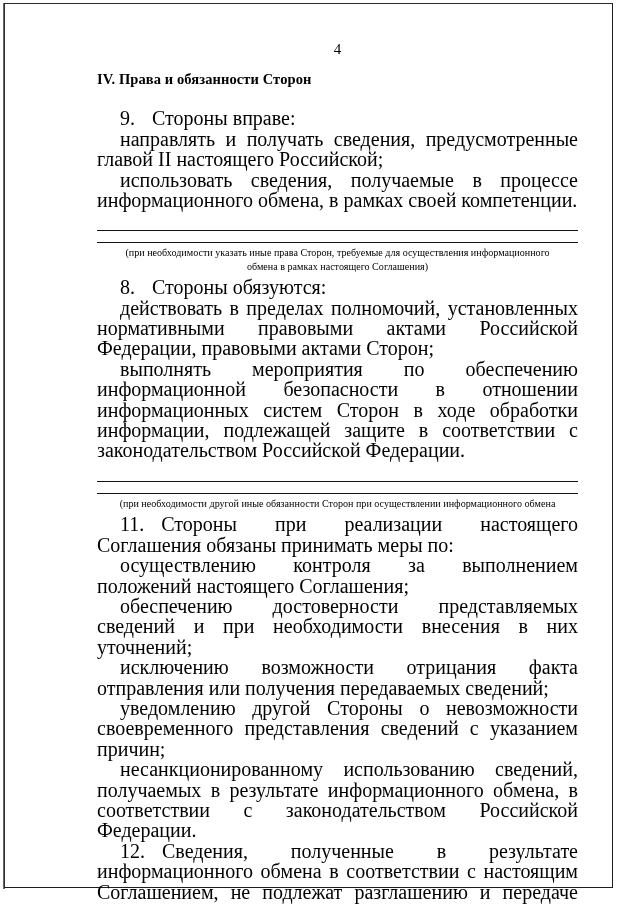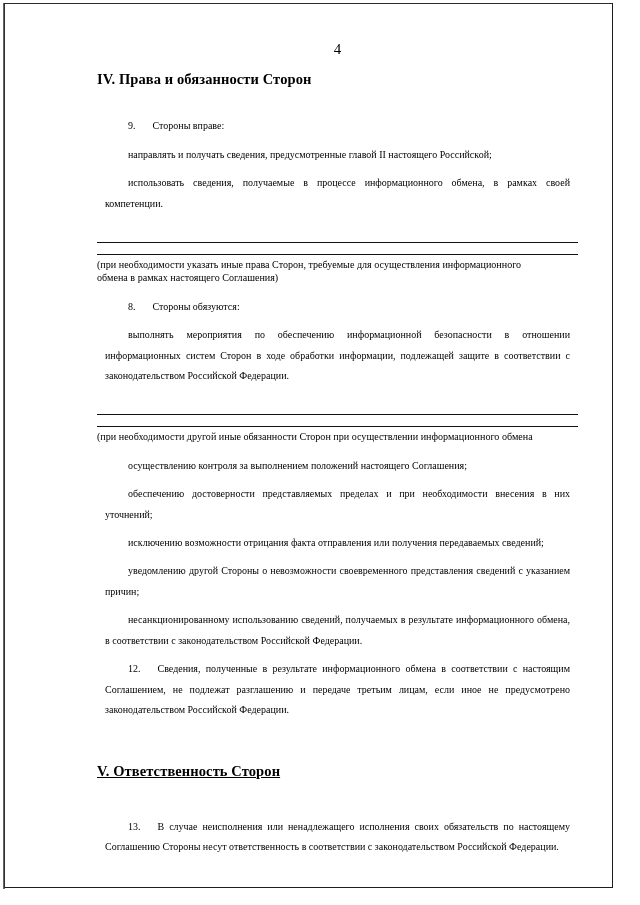--- a/index.html
+++ b/index.html
@@ -58,23 +58,23 @@
     font-weight: bold;
     margin: 14px 0 0 0;
     line-height: 1.2;
     letter-spacing: .1px;
   }
   h2.section-heading.v-heading {
     margin-top: 15px;
     text-decoration: underline;
   }
   p.para {
-    font-size: 10px;
+    font-size: 20px;
     line-height: 20.4px;
-    margin: 8px;
+    margin: 0;
     text-align: justify;
     text-justify: inter-word;
     text-indent: 23px;
     hyphens: none;
   }
   .numbered .num {
     margin-right: 17px;
   }
   .gap-lg { height: 20px; }
   .gap-md { height: 8px; }
@@ -89,21 +89,21 @@
     border-top: 1.6px solid #111;
     margin: 0;
     width: 100%;
   }
   .rule.second {
     margin-top: 11px;
   }
   .note {
     font-size: 10.1px;
     line-height: 13.4px;
-    text-align: left;
+    text-align: center;
     margin: 3px 0 0 0;
     font-family: "Liberation Serif", "DejaVu Serif", serif;
   }
   .note .note-line { display: block; }
 </style>
 </head>
 <body>
 
 <div id="page">
   <div id="page-frame"></div>
@@ -131,40 +131,42 @@
 
     <p class="note">
         <span class="note-line">(при необходимости указать иные права Сторон, требуемые для осуществления информационного</span>
         <span class="note-line">обмена в рамках настоящего Соглашения)</span>
       </p>
 
     <div class="gap-sm"></div>
 
     <p class="para numbered"><span class="num">8.</span><span>Стороны обязуются:</span></p>
 
+    <p class="para">действовать в пределах полномочий, установленных нормативными правовыми актами Российской Федерации, правовыми актами Сторон;</p>
 
     <p class="para">выполнять мероприятия по обеспечению информационной безопасности в отношении информационных систем Сторон в ходе обработки информации, подлежащей защите в соответствии с законодательством Российской Федерации.</p>
 
     <div class="gap-lg"></div>
 
     <div class="rule-block">
       <hr class="rule">
       <hr class="rule second">
     </div>
 
     <p class="note">
         <span class="note-line">(при необходимости другой иные обязанности Сторон при осуществлении информационного обмена</span>
       </p>
 
     <div class="gap-sm"></div>
 
+    <p class="para numbered"><span class="num">11.</span><span>Стороны при реализации настоящего Соглашения обязаны принимать меры по:</span></p>
 
     <p class="para">осуществлению контроля за выполнением положений настоящего Соглашения;</p>
 
-    <p class="para">обеспечению достоверности представляемых пределах и при необходимости внесения в них уточнений;</p>
+    <p class="para">обеспечению достоверности представляемых сведений и при необходимости внесения в них уточнений;</p>
 
     <p class="para">исключению возможности отрицания факта отправления или получения передаваемых сведений;</p>
 
     <p class="para">уведомлению другой Стороны о невозможности своевременного представления сведений с указанием причин;</p>
 
     <p class="para">несанкционированному использованию сведений, получаемых в результате информационного обмена, в соответствии с законодательством Российской Федерации.</p>
 
     <p class="para numbered"><span class="num">12.</span><span>Сведения, полученные в результате информационного обмена в соответствии с настоящим Соглашением, не подлежат разглашению и передаче третьим лицам, если иное не предусмотрено законодательством Российской Федерации.</span></p>
 
     <div class="gap-lg"></div>

